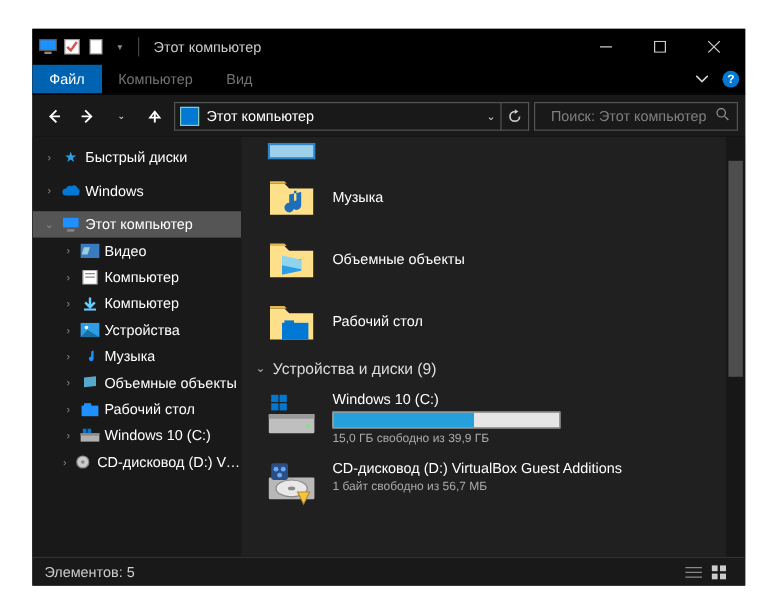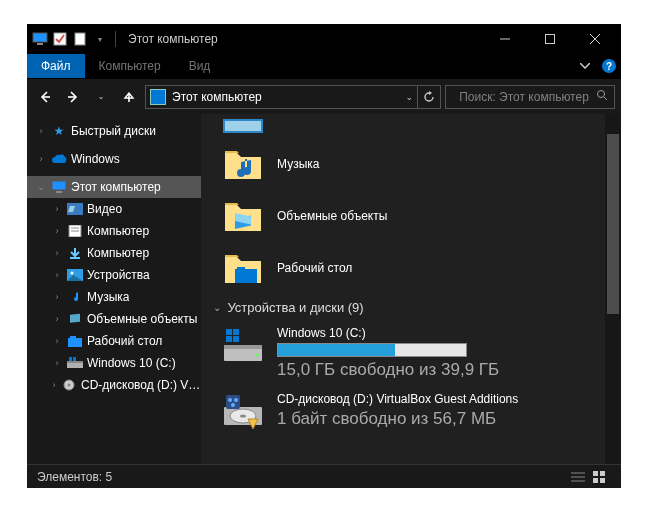--- a/index.html
+++ b/index.html
@@ -41,21 +41,21 @@
 .folder-ico { width: 44px; height: 40px; display: flex; align-items: center; justify-content: center; position: relative; }
 .folder-svg { width: 40px; height: 34px; }
 .section-hdr { display: flex; align-items: center; height: 26px; gap: 6px; color: #ddd; font-size: 13px; padding-left: 2px; }
 .section-hdr .chev { color: #aaa; font-size: 10px; }
 .drive-item { display: flex; align-items: flex-start; gap: 12px; padding: 6px 10px; }
 .drive-ico { width: 44px; height: 40px; display: flex; align-items: center; justify-content: center; }
 .drive-info { flex: 1; display: flex; flex-direction: column; gap: 3px; }
 .drive-name { color: #fff; }
 .drive-bar { width: 190px; height: 14px; background: #e6e6e6; border: 1px solid #888; position: relative; }
 .drive-fill { height: 100%; background: #26a0da; }
-.drive-sub { color: #aaa; font-size: 17px; }
+.drive-sub { color: #aaa; font-size: 10px; }
 .scrollbar { position: absolute; right: 0; top: 0; bottom: 0; width: 16px; background: #171717; }
 .scroll-thumb { position: absolute; right: 2px; width: 12px; background: #4d4d4d; top: 20px; height: 180px; }
 .statusbar { height: 24px; background: #191919; border-top: 1px solid #333; display: flex; align-items: center; padding: 0 10px; color: #ccc; }
 .statusbar .flex { flex: 1; }
 .view-btn { width: 22px; height: 18px; display: flex; align-items: center; justify-content: center; color: #888; }
 .star { color: #2e9de6; }
 .cloud { color: #0078d4; }
 .mini { width: 16px; height: 12px; }
 </style>
 </head>

